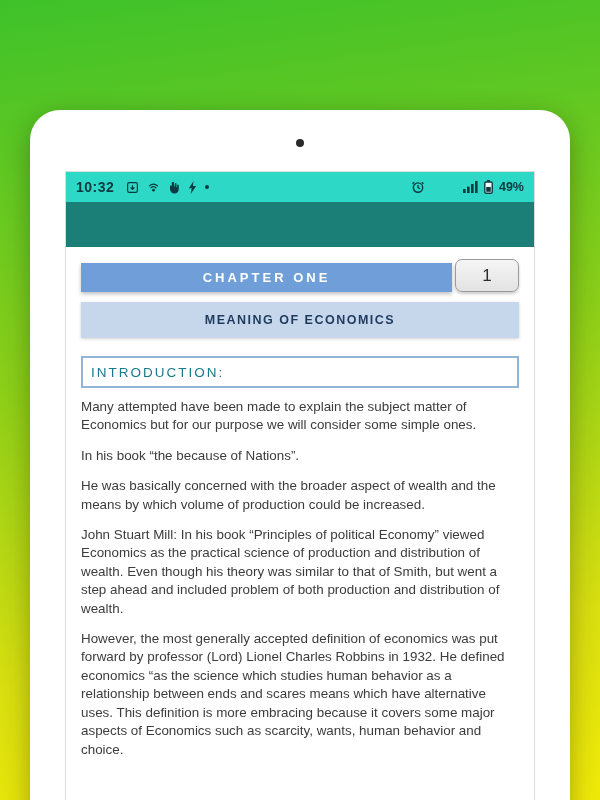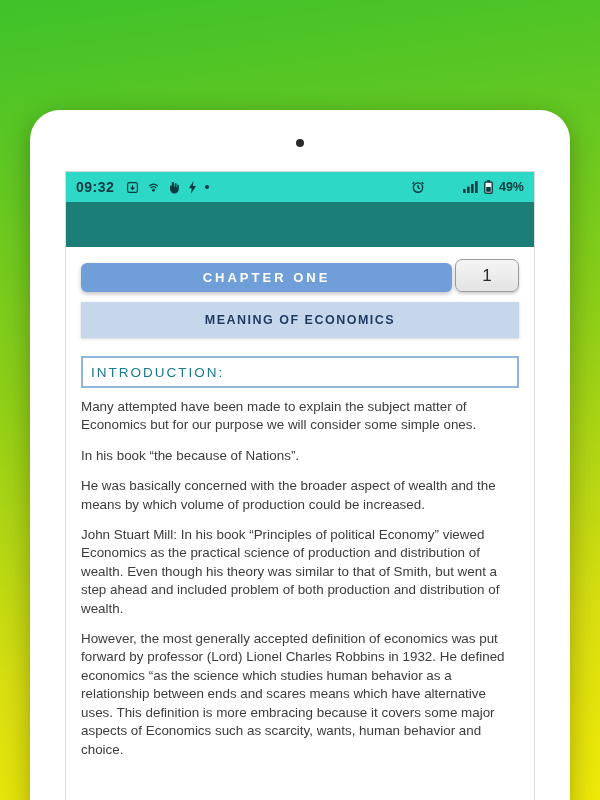--- a/index.html
+++ b/index.html
@@ -47,21 +47,20 @@
   
   .page { flex: 1; background: #ffffff; padding: 12px 15px 0 15px; overflow: hidden; }
 
   .chapter-row { display: flex; align-items: flex-end; height: 33px; margin-bottom: 10px; }
   .chapter-bar {
     flex: 1; height: 29px; background: #6f9ed8; color: #ffffff;
     font-size: 13px; font-weight: bold; letter-spacing: 3px;
     display: flex; align-items: center; justify-content: center;
     box-shadow: 0 2px 4px rgba(0,0,0,0.25);
     margin-right: 3px;
-    border-radius: 6px;
   }
   .page-tab {
     width: 64px; height: 33px;
     background: linear-gradient(180deg, #f5f5f5, #e3e3e3);
     border: 1px solid #9a9a9a; border-radius: 7px;
     display: flex; align-items: center; justify-content: center;
     font-size: 17px; color: #2a2a2a;
     box-shadow: 0 2px 3px rgba(0,0,0,0.2);
   }
 
@@ -90,21 +89,21 @@
 <body>
 
 <div class="bg"></div>
 
 <div class="tablet">
   <div class="camera"></div>
 
   <div class="screen">
 
     <div class="statusbar">
-      <span class="sb-time">09:32</span>
+      <span class="sb-time">10:32</span>
 
       <span class="sb-icon">
         <svg width="13" height="13" viewBox="0 0 24 24" fill="none" stroke="#0b3a40" stroke-width="2.2">
             <rect x="3" y="3" width="18" height="18" rx="3"></rect>
             <path d="M12 8v7M8.5 12l3.5 3.5L15.5 12"></path>
           </svg>
       </span>
       <span class="sb-icon">
         <svg width="13" height="13" viewBox="0 0 24 24">
             <circle cx="12" cy="17" r="2.6" fill="#0b3a40"></circle>

